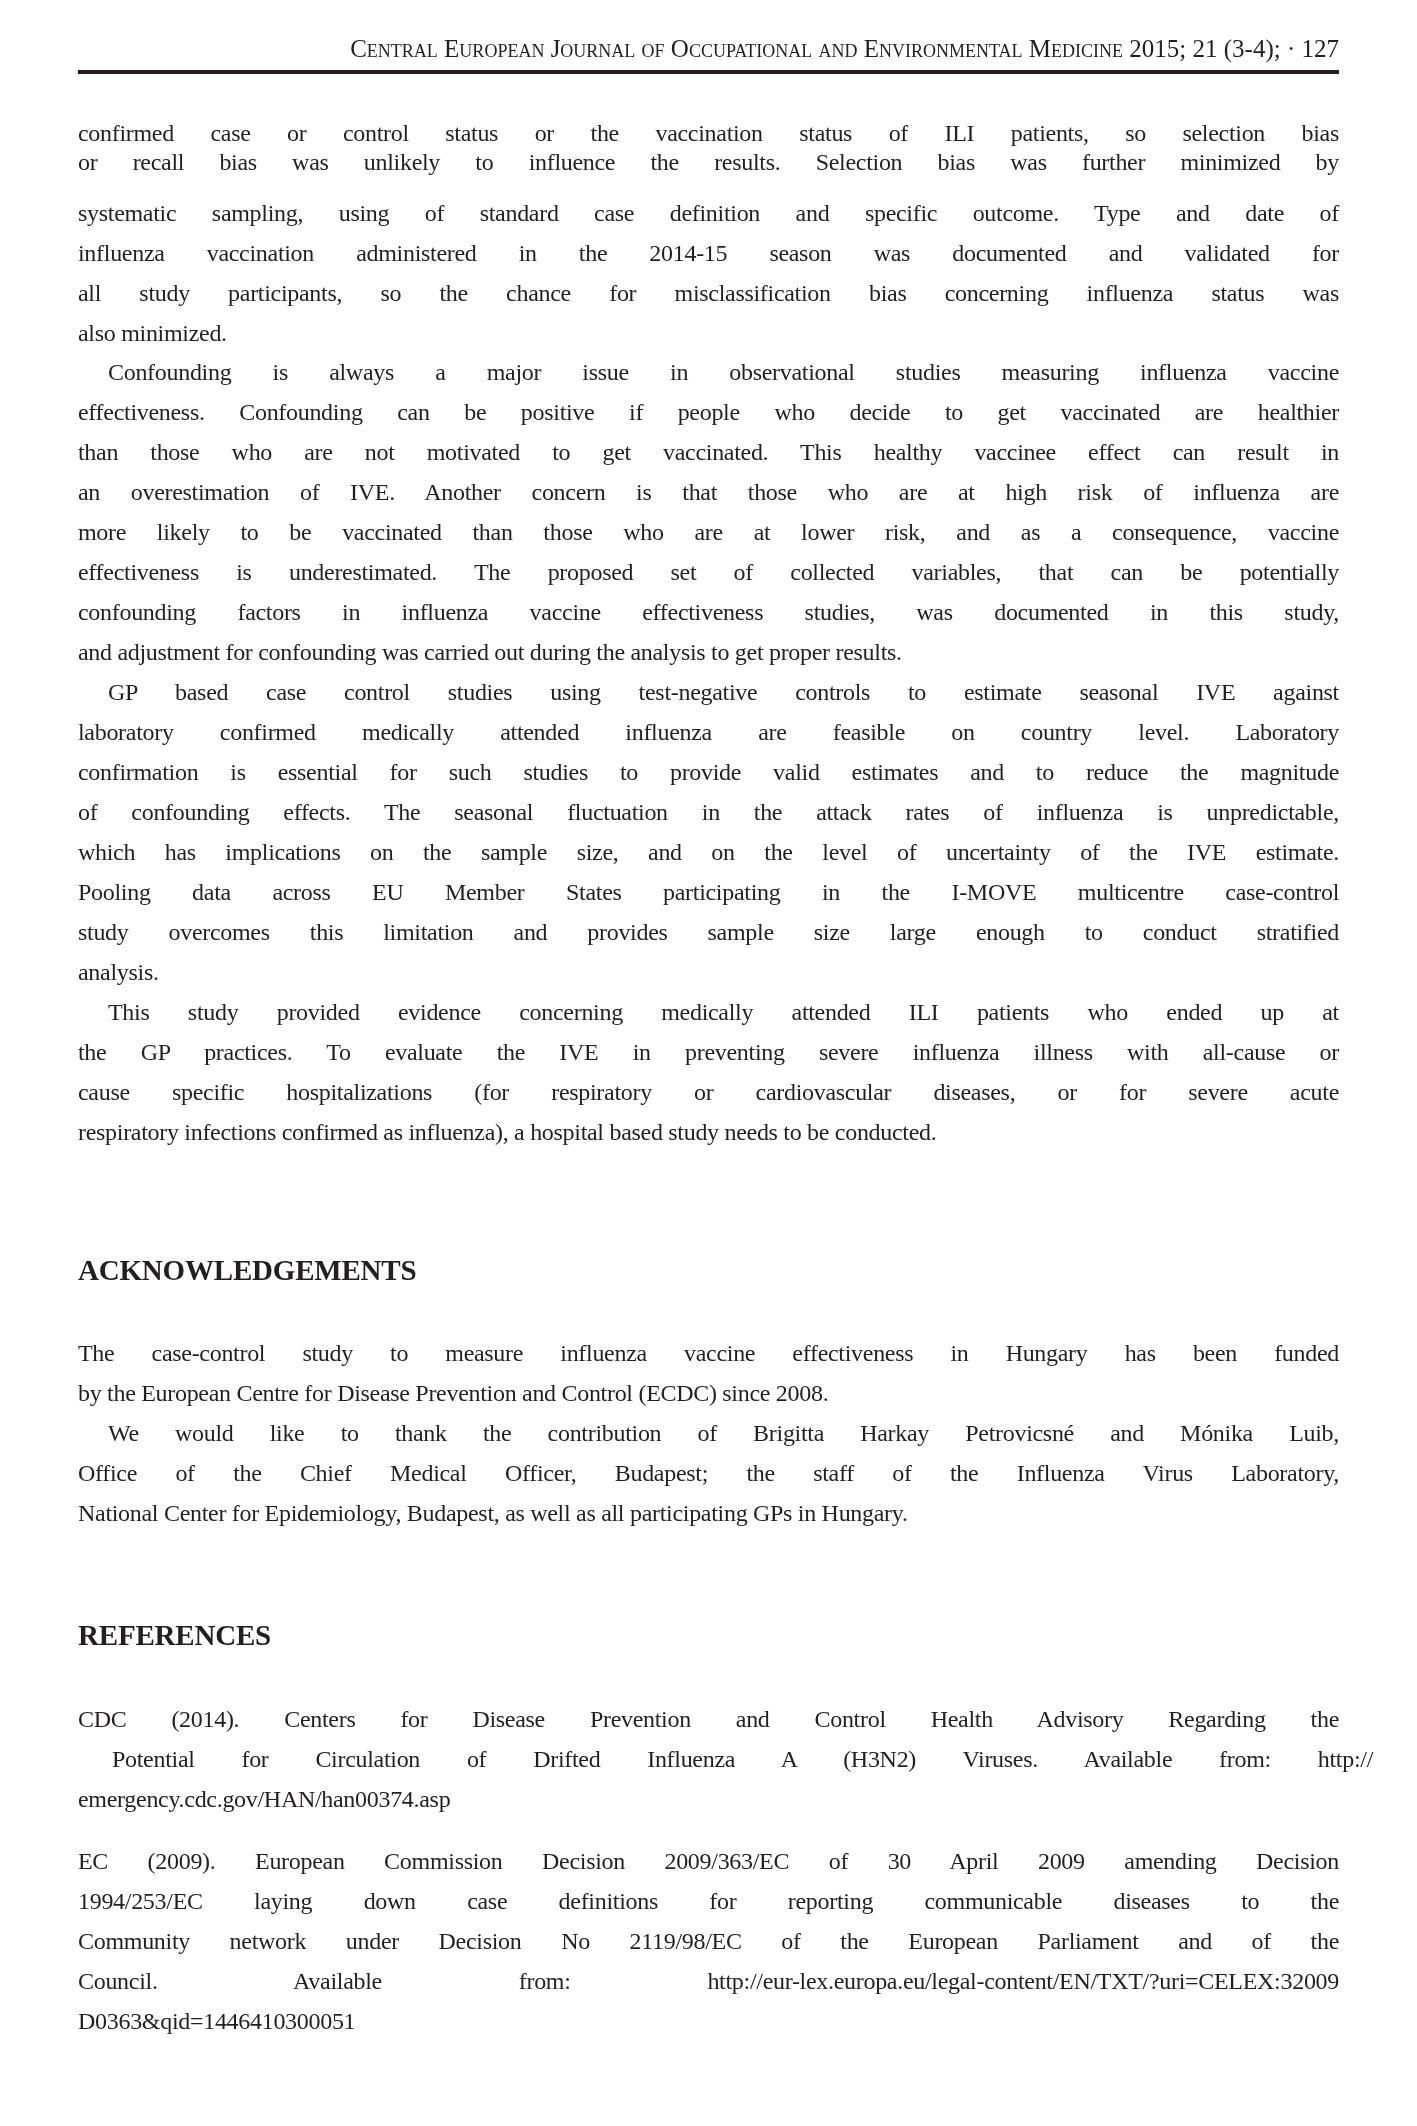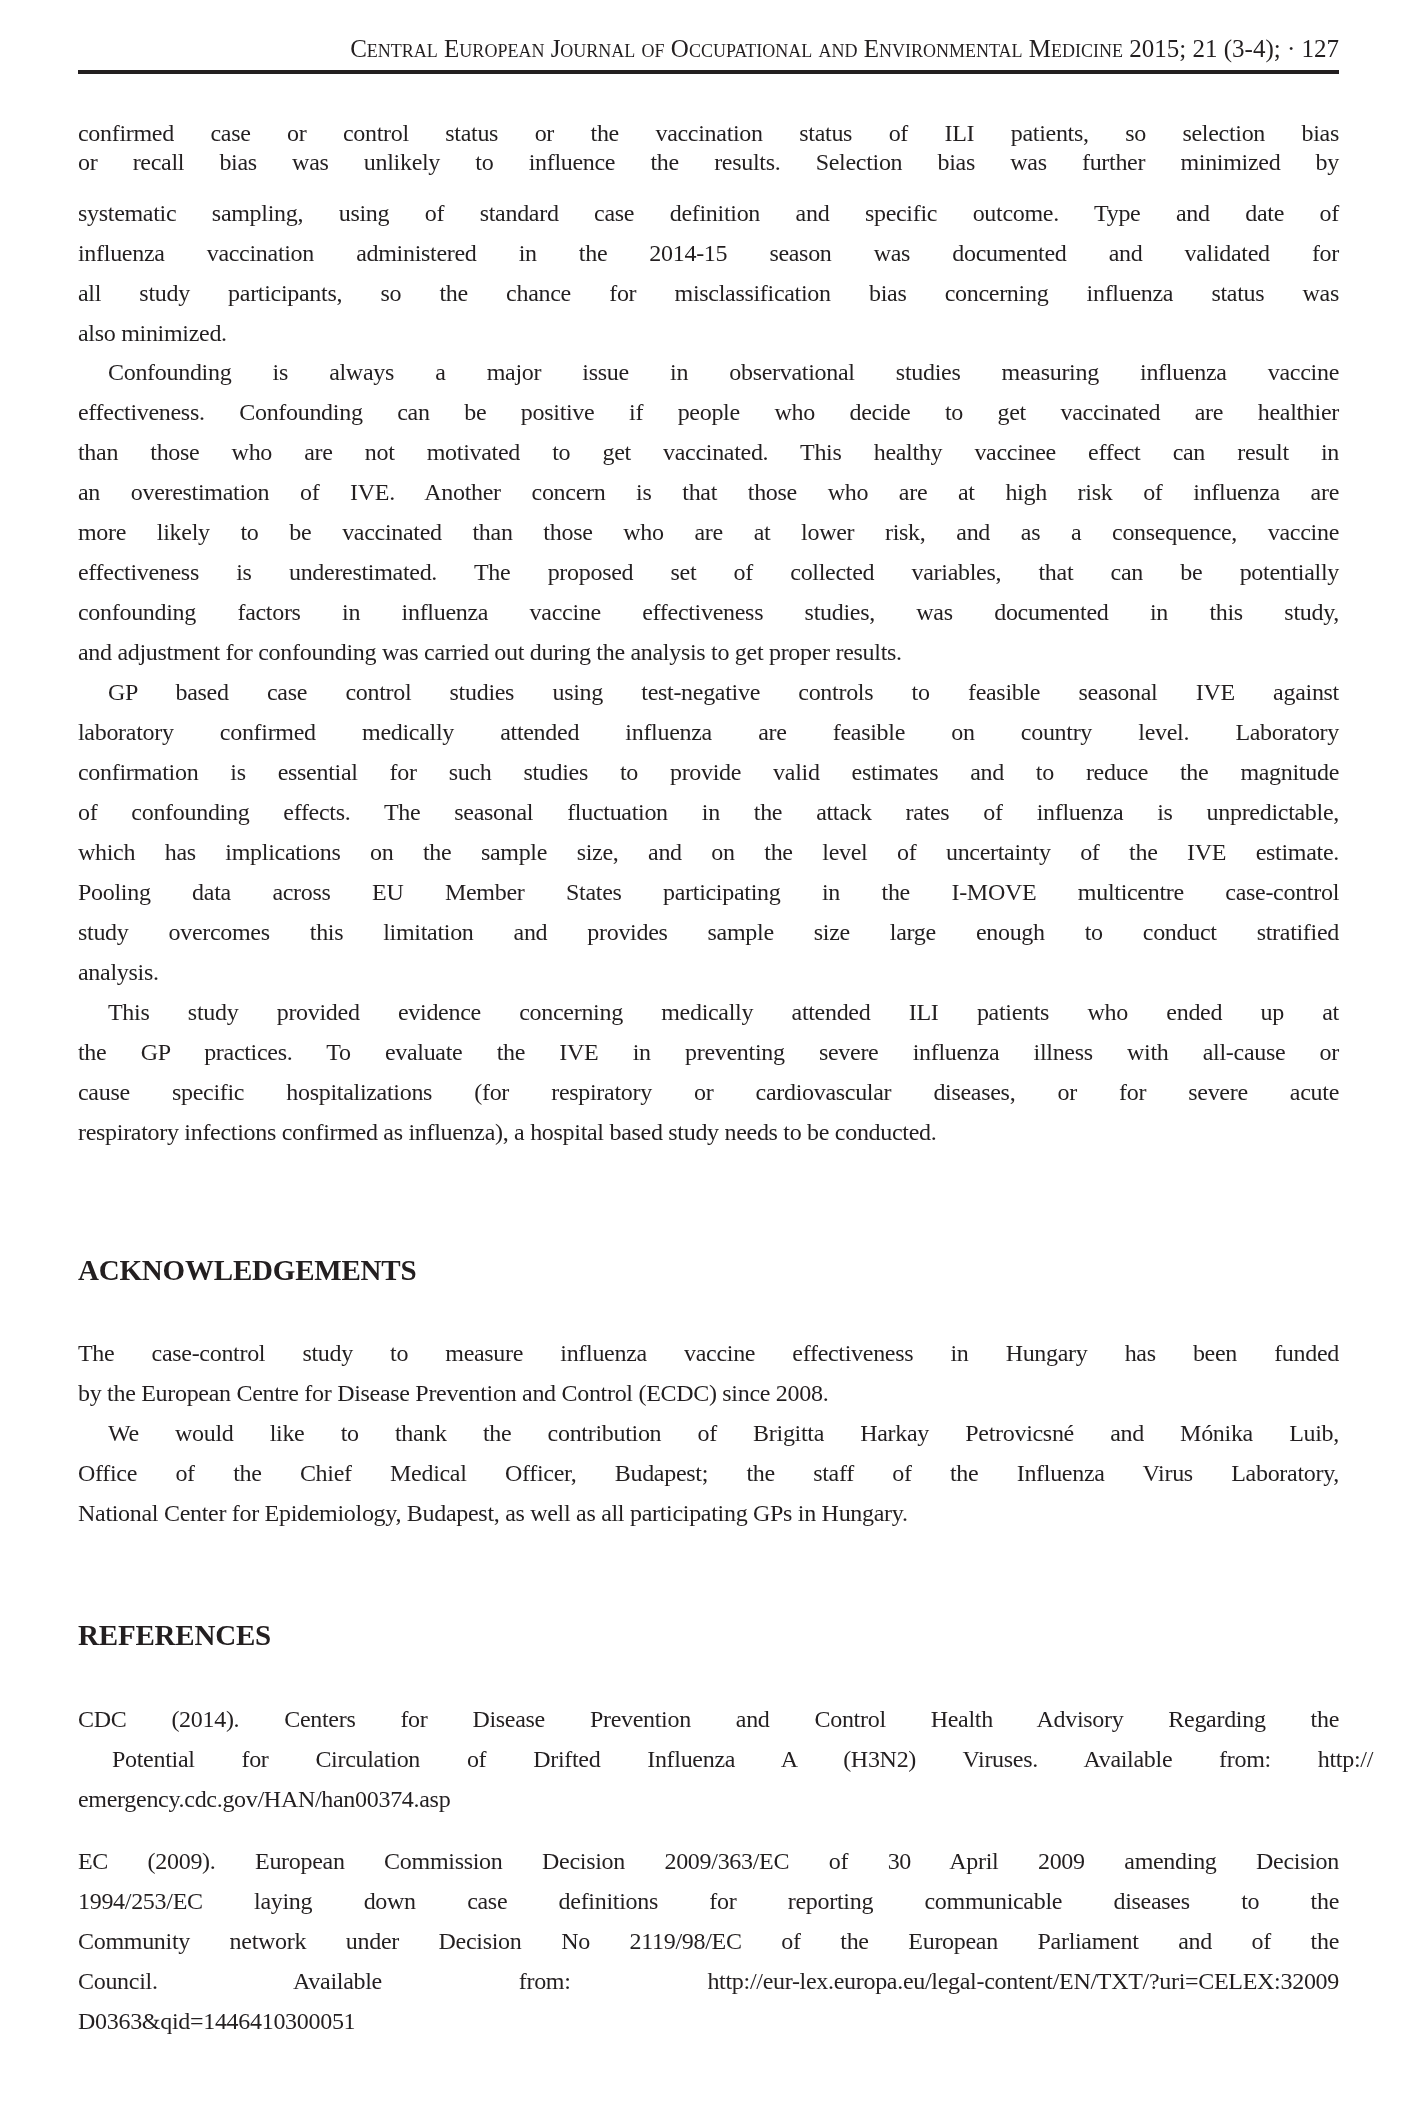--- a/index.html
+++ b/index.html
@@ -40,21 +40,21 @@
   <div class="line" style="top: 392px; text-align-last: justify;">effectiveness. Confounding can be positive if people who decide to get vaccinated are healthier</div>
   <div class="line" style="top: 432px; text-align-last: justify;">than those who are not motivated to get vaccinated. This healthy vaccinee effect can result in</div>
   <div class="line" style="top: 472px; text-align-last: justify;">an overestimation of IVE. Another concern is that those who are at high risk of influenza are</div>
   <div class="line" style="top: 512px; text-align-last: justify;">more likely to be vaccinated than those who are at lower risk, and as a consequence, vaccine</div>
   <div class="line" style="top: 552px; text-align-last: justify;">effectiveness is underestimated. The proposed set of collected variables, that can be potentially</div>
   <div class="line" style="top: 592px; text-align-last: justify;">confounding factors in influenza vaccine effectiveness studies, was documented in this study,</div>
   <div class="line last" style="top: 632px; text-align-last: left;">and adjustment for confounding was carried out during the analysis to get proper results.</div>
 </div>
 
 <div>
-  <div class="line indent" style="top: 672px; text-align-last: justify;">GP based case control studies using test-negative controls to feasible seasonal IVE against</div>
+  <div class="line indent" style="top: 672px; text-align-last: justify;">GP based case control studies using test-negative controls to estimate seasonal IVE against</div>
   <div class="line" style="top: 712px; text-align-last: justify;">laboratory confirmed medically attended influenza are feasible on country level. Laboratory</div>
   <div class="line" style="top: 752px; text-align-last: justify;">confirmation is essential for such studies to provide valid estimates and to reduce the magnitude</div>
   <div class="line" style="top: 792px; text-align-last: justify;">of confounding effects. The seasonal fluctuation in the attack rates of influenza is unpredictable,</div>
   <div class="line" style="top: 832px; text-align-last: justify;">which has implications on the sample size, and on the level of uncertainty of the IVE estimate.</div>
   <div class="line" style="top: 872px; text-align-last: justify;">Pooling data across EU Member States participating in the I-MOVE multicentre case-control</div>
   <div class="line" style="top: 912px; text-align-last: justify;">study overcomes this limitation and provides sample size large enough to conduct stratified</div>
   <div class="line last" style="top: 952px; text-align-last: left;">analysis.</div>
 </div>
 
 <div>

